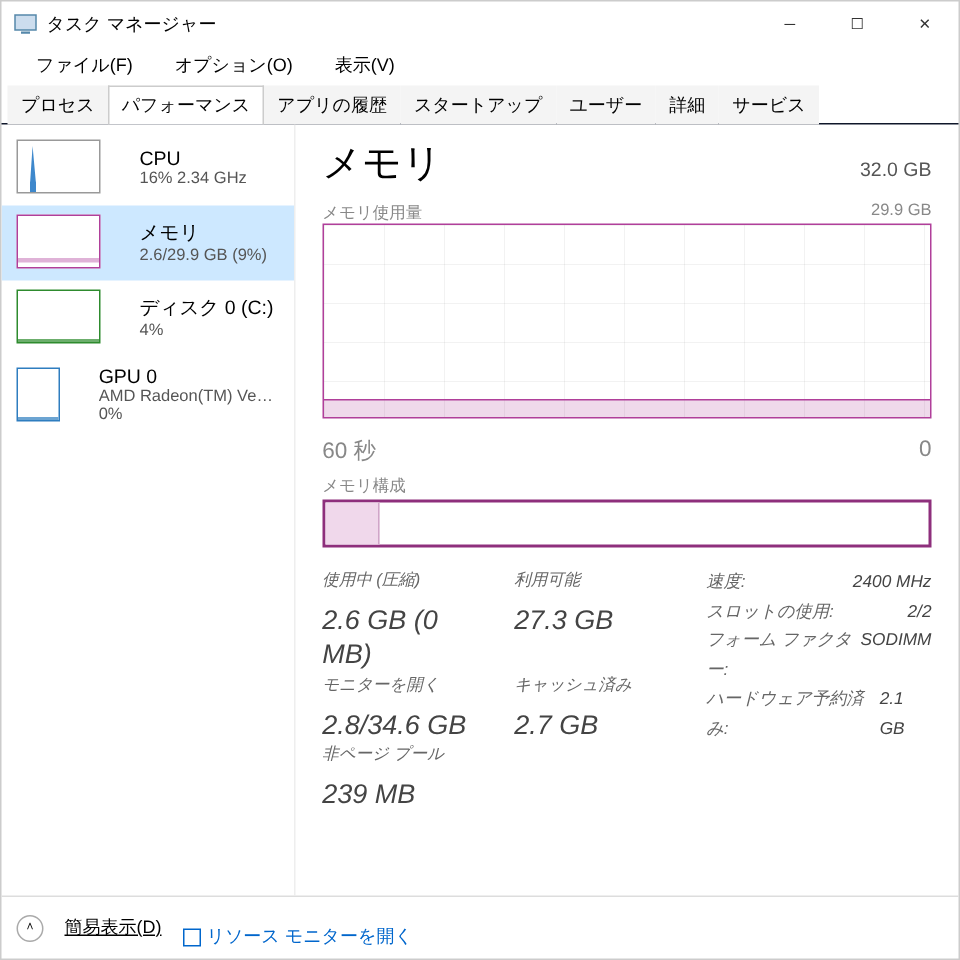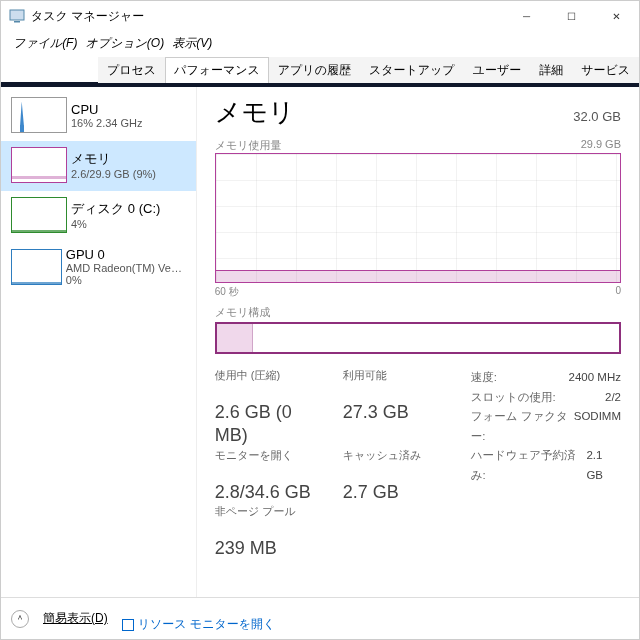--- a/index.html
+++ b/index.html
@@ -33,32 +33,30 @@
   .titlebar .spacer { flex: 1 1 auto; }
   .titlebar .winbtn {
     width: 45px; height: 30px;
     display: flex; align-items: center; justify-content: center;
     font-family: "Segoe MDL2 Assets", sans-serif;
     font-size: 10px;
     color: #333;
   }
   .menubar {
     display: flex;
-    gap: 0;
-    padding: 2px 8px;
+    gap: 20px;
+    padding: 2px 19px;
     font-size: 12px;
-    font-style: italic;
   }
   .menubar span { padding: 2px 4px; }
   .tabstrip {
     display: flex;
-    border-bottom: 5px solid #0f172a;
+    border-bottom: 1px solid #0f172a;
     padding-left: 4px;
     font-size: 12px;
-    justify-content: flex-end;
   }
   .tabstrip .tab {
     padding: 4px 8px;
     border: 1px solid transparent;
     border-bottom: none;
     position: relative;
     top: 1px;
     background: #f4f4f4;
   }
   .tabstrip .tab.active {
@@ -73,21 +71,21 @@
   .sidebar {
     width: 200px;
     border-right: 1px solid #eee;
     padding-top: 4px;
     overflow: hidden;
   }
   .side-item {
     display: flex;
     align-items: center;
     padding: 6px 10px 8px 10px;
-    gap: 4px;
+    gap: 26px;
   }
   .side-item.selected { background: #cde8ff; }
   .thumb {
     width: 56px; height: 36px;
     border: 1px solid #999;
     background: #fff;
     position: relative;
     overflow: hidden;
   }
   .thumb-cpu::after {
@@ -130,41 +128,42 @@
     position: relative;
     background:
       repeating-linear-gradient(to right, rgba(0,0,0,.05) 0 1px, transparent 1px 40px),
       repeating-linear-gradient(to bottom, rgba(0,0,0,.05) 0 1px, transparent 1px 26px);
   }
   .graph .fill {
     position:absolute; left:0; right:0; bottom:0; height:9%;
     background: rgba(176,63,154,.2);
     border-top:1px solid #b03f9a;
   }
-  .axis-row { display:flex; justify-content:space-between; color:#888; font-size:10px; margin:2px 0 6px 0;}
+  .axis-row { display:flex; justify-content:space-between; color:#888; font-size:15px; margin:12px 0 6px 0;}
   .composition-label { color:#888; font-size:11px; }
   .composition {
     border: 2px solid #8e2f7c;
     height: 32px;
     display:flex;
     margin-top:2px;
   }
   .composition .used {
     width: 9%;
     background: #f0d8eb;
     border-right: 1px solid #d0a5c8;
   }
   .stats {
     margin-top: 14px;
     display: grid;
     grid-template-columns: 110px 110px auto;
     column-gap: 18px;
+    font-style: italic;
   }
   .stat .label { color:#666; font-size: 11px; }
-  .stat .value { font-size: 18px; color:#444; margin-top:18px; line-height:1.3;}
+  .stat .value { font-size: 18px; color:#444; margin-top:8px; line-height:1.3;}
   .kv { display:flex; justify-content:space-between; font-size:11.5px; color:#444; line-height:1.7;}
   .kv .k { color:#666; }
   .bottombar {
     border-top: 1px solid #ddd;
     padding: 6px 10px;
     display:flex; align-items:center; gap:14px;
     font-size: 12px;
   }
   .chevron {
     width:18px; height:18px; border:1px solid #aaa; border-radius:50%;

